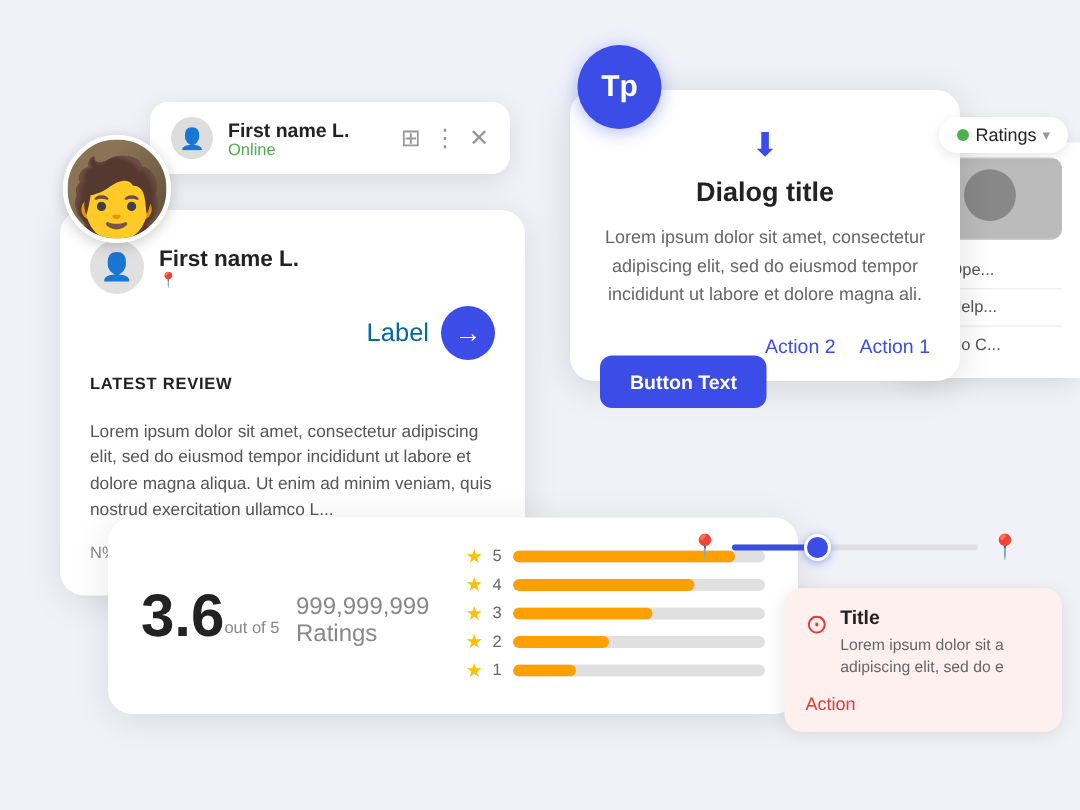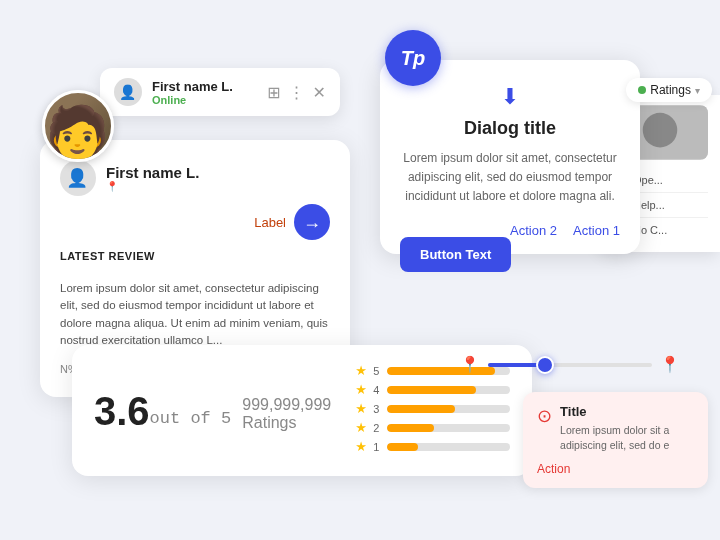--- a/index.html
+++ b/index.html
@@ -51,22 +51,22 @@
       gap: 3px;
     }
     .profile-card .label-btn-row {
       display: flex;
       align-items: center;
       justify-content: flex-end;
       gap: 8px;
       margin: 8px 0 10px 0;
     }
     .profile-card .label-text {
-      font-size: 13px;
-      color: #c2410c;
+      font-size: 17px;
+      color: #0369a1;
     }
     .profile-card .arrow-btn {
       width: 36px; height: 36px;
       background: #3b4de6;
       border-radius: 50%;
       display: flex; align-items: center; justify-content: center;
       color: white;
       font-size: 18px;
       cursor: pointer;
     }
@@ -126,21 +126,20 @@
     }
     .mini-user-card .mini-name {
       font-size: 13px;
       font-weight: 600;
       color: #222;
       flex: 1;
     }
     .mini-user-card .mini-status {
       font-size: 11px;
       color: #4caf50;
-      font-weight: bold;
     }
     .mini-user-card .mini-actions {
       display: flex;
       gap: 8px;
       align-items: center;
     }
     .mini-user-card .mini-action-icon {
       color: #999;
       font-size: 16px;
       cursor: pointer;
@@ -234,21 +233,20 @@
       background: #3b4de6;
       border-radius: 50%;
       display: flex;
       align-items: center;
       justify-content: center;
       color: white;
       font-size: 20px;
       font-weight: 700;
       box-shadow: 0 2px 12px rgba(59,77,230,0.4);
       z-index: 6;
-      font-style: italic;
     }
 
     
     .ratings-card {
       position: absolute;
       left: 72px;
       top: 345px;
       width: 460px;
       background: #fff;
       border-radius: 16px;
@@ -264,24 +262,23 @@
       align-items: center;
       min-width: 80px;
     }
     .ratings-card .overall .score {
       font-size: 40px;
       font-weight: 700;
       color: #222;
       line-height: 1;
     }
     .ratings-card .overall .out-of {
-      font-size: 17px;
+      font-size: 11px;
       color: #888;
       margin-top: 16px;
-      font-family: Liberation Mono, monospace;
     }
     .ratings-card .overall .count {
       font-size: 16px;
       color: #888;
       text-align: left;
       margin-top: 6px;
       margin-left: 11px;
     }
     .ratings-card .bars {
       flex: 1;

